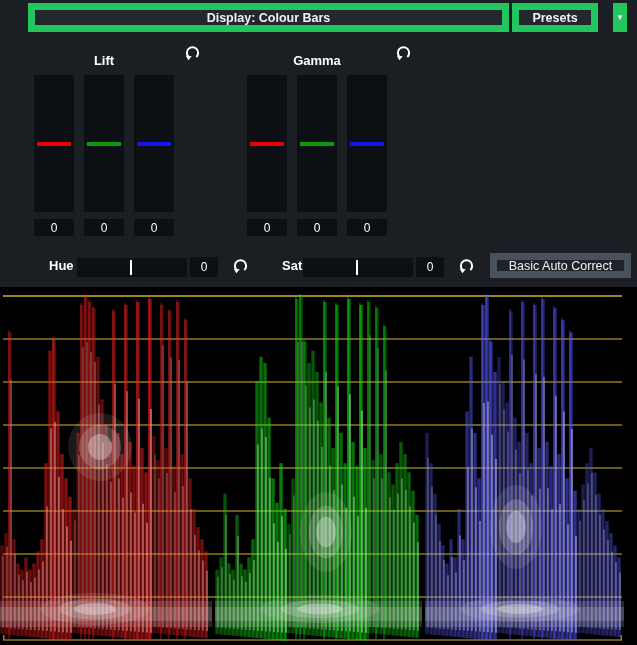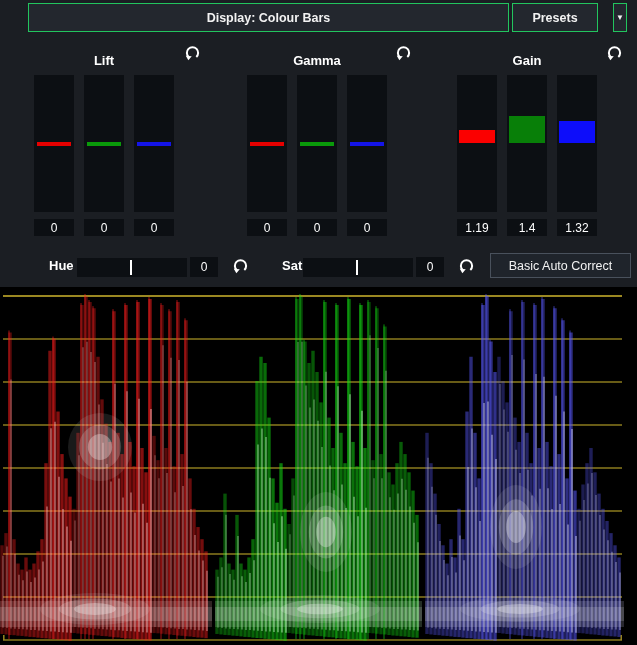--- a/index.html
+++ b/index.html
@@ -1,18 +1,18 @@
 <!DOCTYPE html>
 <html><head>
 <meta charset="utf-8">
 <style>
   html,body{margin:0;padding:0;width:637px;height:645px;background:#1b1e23;overflow:hidden;
     font-family:"Liberation Sans",sans-serif;-webkit-font-smoothing:antialiased;}
   #panel{position:absolute;left:0;top:0;width:637px;height:287px;background:#1b1e23;}
-  .btn{position:absolute;background:#23272e;border:1px solid #22c55e;color:#f2f2f2;
+  .btn{position:absolute;background:#23272e;border:7px solid #22c55e;color:#f2f2f2;
     display:flex;align-items:center;justify-content:center;font-size:12.5px;font-weight:700;
     box-sizing:border-box;cursor:default;}
   .section{position:absolute;top:45px;width:140px;height:191px;}
   .sec-title{position:absolute;top:8px;left:0;width:100%;text-align:center;color:#fff;
     font-size:13px;font-weight:700;}
   .reset{position:absolute;top:-1px;width:17px;height:17px;}
   .track{position:absolute;top:30px;width:40px;height:137px;background:#0c0f13;}
   .mark{position:absolute;left:3px;right:3px;}
   .valbox{position:absolute;top:174px;width:40px;height:17px;background:#0c0f13;color:#fff;
     font-size:12px;display:flex;align-items:center;justify-content:center;}
@@ -70,39 +70,20 @@
         <div class="mark" style="background: rgb(10, 154, 10); top: 67px; height: 4px;"></div>
       </div>
     <div class="track" style="left:100px;">
         <div class="mark" style="background: rgb(20, 20, 232); top: 67px; height: 4px;"></div>
       </div>
     <div class="valbox" style="left:0px;">0</div>
     <div class="valbox" style="left:50px;">0</div>
     <div class="valbox" style="left:100px;">0</div>
   </div>
 
-  <div class="section" style="left:457px;">
-    <div class="sec-title">Gain</div>
-    <svg class="reset" style="left:149px;" viewBox="0 0 16 16">
-      <path d="M4.4 12.2 A5.3 5.3 0 1 1 11.6 12.2" fill="none" stroke="#fff" stroke-width="1.9"></path>
-      <polygon points="1.7,11 7.3,11.6 4.1,15.3" fill="#fff"></polygon>
-    </svg>
-    <div class="track" style="left:0px;">
-        <div class="mark" style="background: rgb(251, 0, 0); left: 2px; right: 2px; top: 55px; height: 13px;"></div>
-      </div>
-    <div class="track" style="left:50px;">
-        <div class="mark" style="background: rgb(8, 127, 8); left: 2px; right: 2px; top: 41px; height: 27px;"></div>
-      </div>
-    <div class="track" style="left:100px;">
-        <div class="mark" style="background: rgb(13, 13, 250); left: 2px; right: 2px; top: 46px; height: 22px;"></div>
-      </div>
-    <div class="valbox" style="left:0px;">1.19</div>
-    <div class="valbox" style="left:50px;">1.4</div>
-    <div class="valbox" style="left:100px;">1.32</div>
-  </div>
 
   <div class="rowlabel" style="left:49px;">Hue</div>
   <div class="hslider" style="left:77px;">
       <div class="htick"></div>
     </div>
   <div class="hval" style="left:190px;">0</div>
   <svg class="rrow" style="left:232px;" viewBox="0 0 16 16">
     <path d="M4.4 12.2 A5.3 5.3 0 1 1 11.6 12.2" fill="none" stroke="#fff" stroke-width="1.9"></path>
     <polygon points="1.7,11 7.3,11.6 4.1,15.3" fill="#fff"></polygon>
   </svg>

